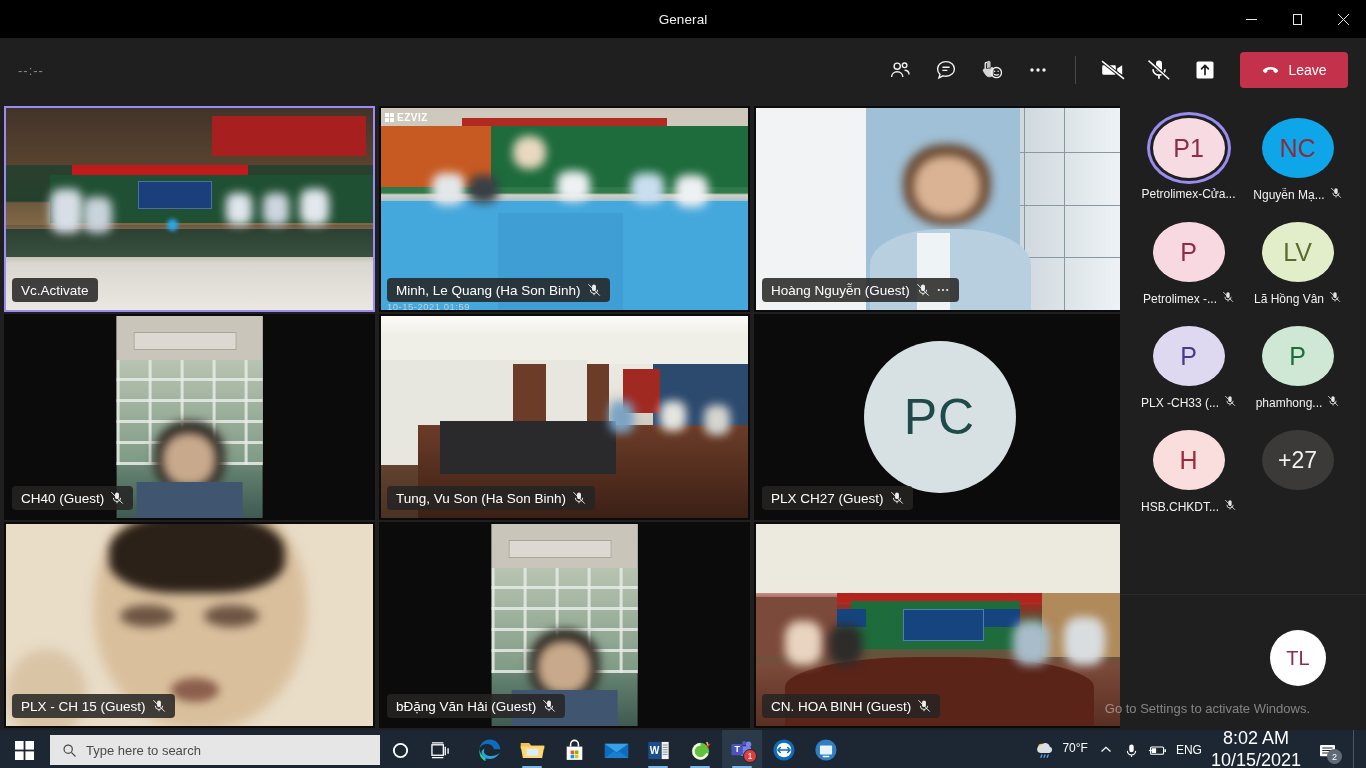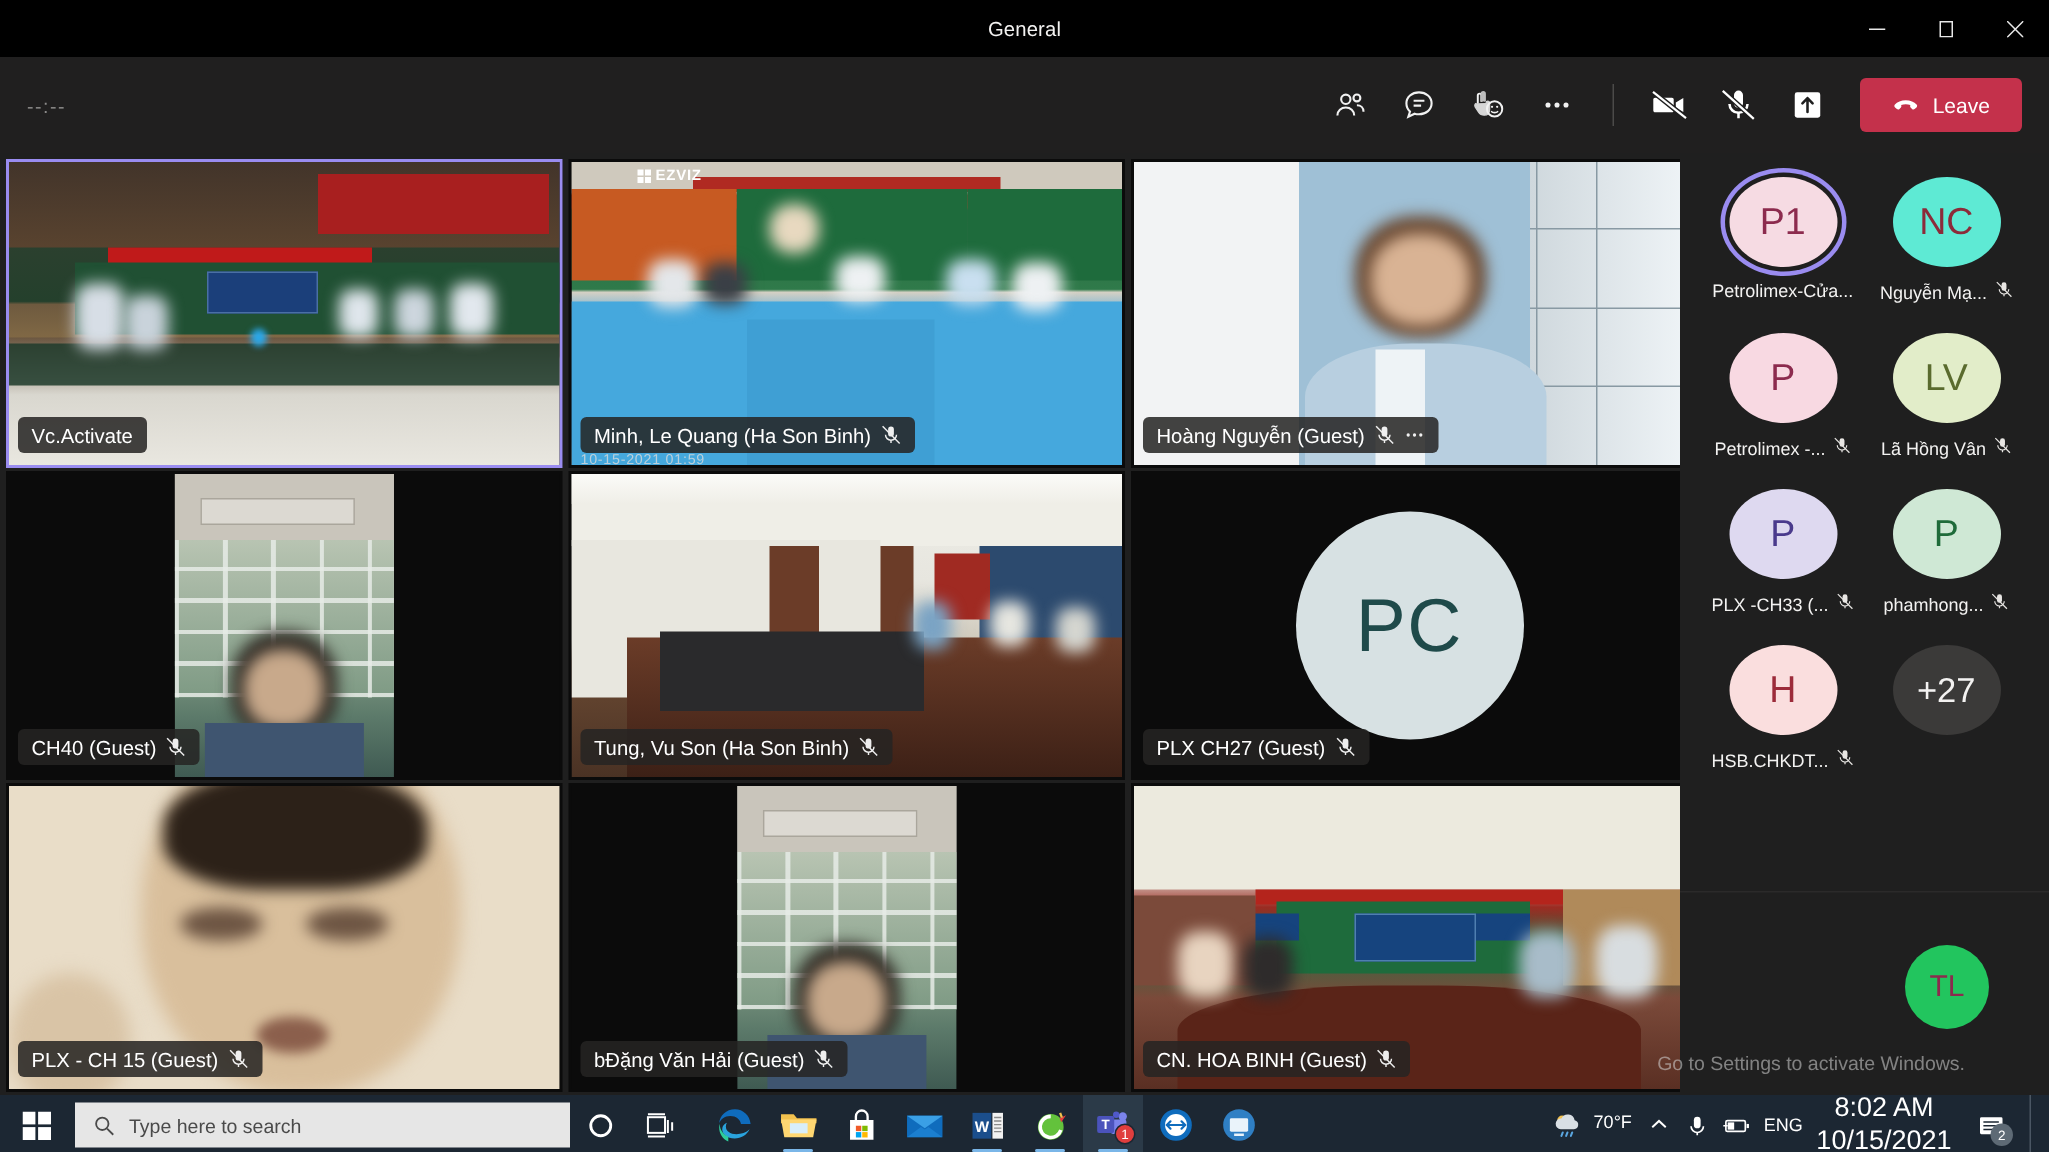--- a/index.html
+++ b/index.html
@@ -69,21 +69,21 @@
   .plate {
     position: absolute; left: 6px; bottom: 8px; height: 24px;
     background: rgba(37,36,35,.86); border-radius: 4px;
     display: flex; align-items: center; gap: 6px; padding: 0 9px;
     color: #fff; font-size: 13.5px; white-space: nowrap; z-index: 4;
   }
   .plate .mic, .plate .dots { display: flex; align-items: center; opacity: .92; }
   .watermark-ez {
     position: absolute; left: 4px; top: 4px; z-index: 3;
     color: #fff; font-size: 10px; font-weight: bold; letter-spacing: .5px;
-    display: flex; align-items: center; gap: 3px; margin-left: 40px;
+    display: flex; align-items: center; gap: 3px;
   }
   .watermark-ez .sq { display: grid; grid-template-columns: 4px 4px; gap: 1px; }
   .watermark-ez .sq i { width: 4px; height: 4px; background: #fff; display: block; }
   .cam-ts {
     position: absolute; left: 6px; bottom: -2px; z-index: 3;
     color: #cfd8dc; font-size: 9.5px; letter-spacing: .5px; opacity: .85;
   }
   .avatar-big {
     position: absolute; left: 50%; top: 50%; transform: translate(-50%,-50%);
     width: 152px; height: 152px; border-radius: 50%;
@@ -126,21 +126,21 @@
   .pav.overflow { background: #3b3a39; color: #f3f2f1; font-size: 23px; }
   .pname {
     margin-top: 9px; display: flex; align-items: center; gap: 5px;
     color: #f3f2f1; font-size: 12px; max-width: 112px; white-space: nowrap;
   }
   .pname .lbl { overflow: hidden; text-overflow: ellipsis; }
   .rail-div { position: absolute; left: 0; right: 0; top: 492px; height: 1px; background: #2b2a2a; }
   .tl-float {
     position: absolute; left: 150px; top: 528px;
     width: 56px; height: 56px; border-radius: 50%;
-    background: #22c55e; color: #8c2b4e; font-size: 20px;
+    background: #ffffff; color: #8c2b4e; font-size: 20px;
     display: flex; align-items: center; justify-content: center;
   }
 
   
   #activate {
     position: absolute; right: 56px; bottom: 52px; text-align: left;
     color: #d4d4d4; z-index: 6; pointer-events: none; opacity: .55;
   }
   #activate .l1 { font-size: 21px; font-weight: 400; line-height: 1.25; }
   #activate .l2 { font-size: 13px; margin-top: 3px; }
@@ -544,21 +544,21 @@
   <div id="rail">
     <div id="rail-grid">
         <div class="pcell">
           <div class="pav speaking" style="background:#f6dbe3;color:#8c2b4e">P1</div>
           <div class="pname">
         <span class="lbl">Petrolimex-Cửa...</span>
 
       </div>
         </div>
         <div class="pcell">
-          <div class="pav" style="background:#5eead4;color:#8c2b3a">NC</div>
+          <div class="pav" style="background:#0ea5e9;color:#8c2b3a">NC</div>
           <div class="pname">
         <span class="lbl">Nguyễn Mạ...</span>
         <span><svg width="12" height="12" viewBox="0 0 16 16">
     <rect x="5.8" y="1.6" width="4.4" height="7.6" rx="2.2" fill="#e8e6e3"></rect>
     <path d="M3.8 7.8a4.2 4.2 0 0 0 8.4 0" stroke="#e8e6e3" stroke-width="1.1" fill="none"></path>
     <path d="M8 12v2" stroke="#e8e6e3" stroke-width="1.1"></path>
     <path d="M1.6 1.4L14.6 14.4" stroke="#e8e6e3" stroke-width="1.1" fill="none"></path>
   </svg></span>
       </div>
         </div>

